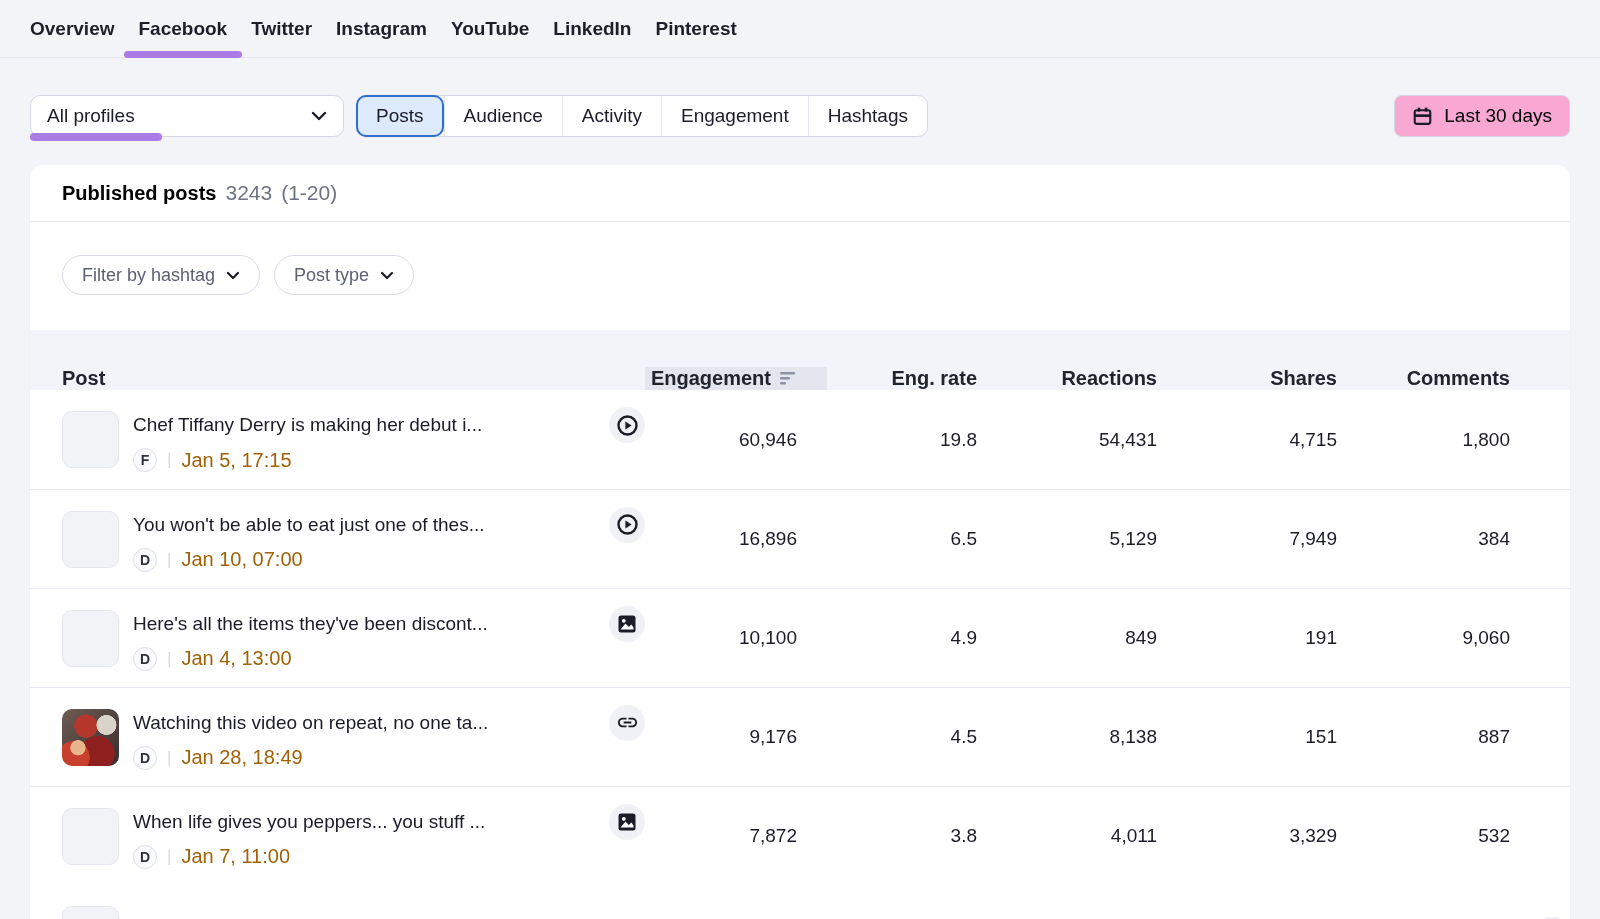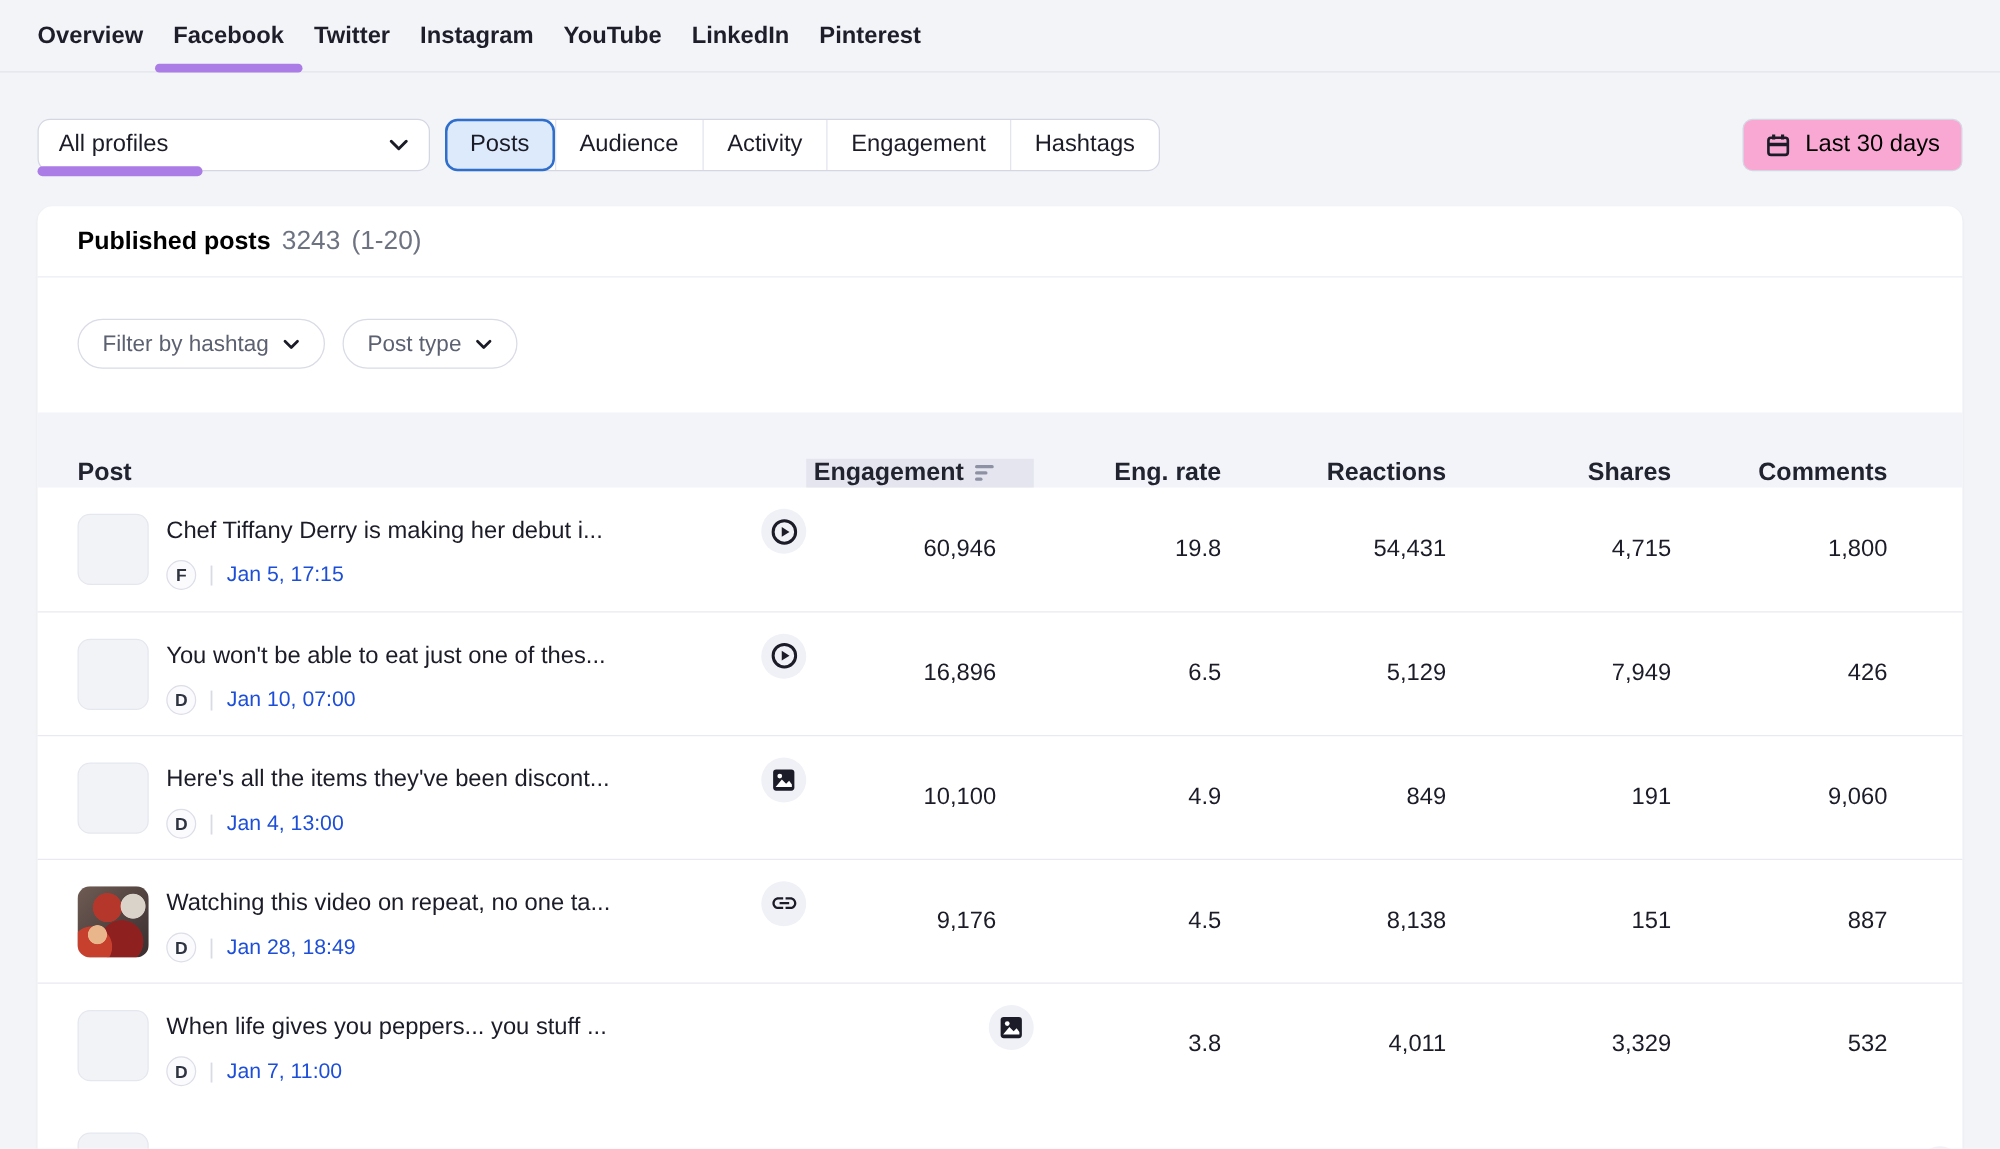--- a/index.html
+++ b/index.html
@@ -78,21 +78,21 @@
   .line1 { display:flex; align-items:center; }
   .post-title { flex:1; min-width:0; white-space:nowrap; overflow:hidden;
                 color:#1b1c27; cursor:pointer; }
   .type-chip { flex:none; width:36px; height:36px; border-radius:50%; background:#f0f1f6;
                display:flex; align-items:center; justify-content:center; margin-left:12px; }
   .line2 { display:flex; align-items:center; gap:10px; margin-top:5px; }
   .badge { width:24px; height:24px; border-radius:50%; border:1px solid #dcdee8;
            background:#fbfbfd; display:flex; align-items:center; justify-content:center;
            font-size:14px; font-weight:700; color:#2e3340; flex:none; }
   .sep { color:#d8dae4; font-size:17px; }
-  .date { color:#1d4ed8; font-size:17px; white-space:nowrap; }
+  .date { color:#a16207; font-size:20px; white-space:nowrap; }
   .type-svg { display:none; }
 </style>
 </head>
 <body style="--accent: #ab7ce5; --blue: #2f6ecb; --blue-bg: #ddeafb;">
 
 <nav class="topnav">
   <div class="nav-item">Overview</div>
   <div class="nav-item active">Facebook</div>
   <div class="nav-item">Twitter</div>
   <div class="nav-item">Instagram</div>
@@ -215,21 +215,21 @@
           <span class="badge">D</span>
           <span class="sep">|</span>
           <span class="date">Jan 10, 07:00</span>
         </div>
       </div>
     </div>
     <div class="cell num c-eng">16,896</div>
     <div class="cell num c-rate">6.5</div>
     <div class="cell num c-react">5,129</div>
     <div class="cell num c-share">7,949</div>
-    <div class="cell num c-com">426</div>
+    <div class="cell num c-com">384</div>
   </div>
       <div class="trow">
     <div class="cell c-post">
       <div class="thumb placeholder"></div>
       <div class="post-meta">
         <div class="line1">
           <span class="post-title">Here's all the items they've been discont...</span>
           <span class="type-chip">
 
             <svg class="type-svg" width="20" height="20" viewBox="0 0 20 20" style="display: block;">
@@ -295,20 +295,21 @@
 
           </span>
         </div>
         <div class="line2">
           <span class="badge">D</span>
           <span class="sep">|</span>
           <span class="date">Jan 7, 11:00</span>
         </div>
       </div>
     </div>
+    <div class="cell num c-eng">7,872</div>
     <div class="cell num c-rate">3.8</div>
     <div class="cell num c-react">4,011</div>
     <div class="cell num c-share">3,329</div>
     <div class="cell num c-com">532</div>
   </div>
     </div>
 
   <div class="trow">
     <div class="cell c-post">
       <div class="thumb"></div>

